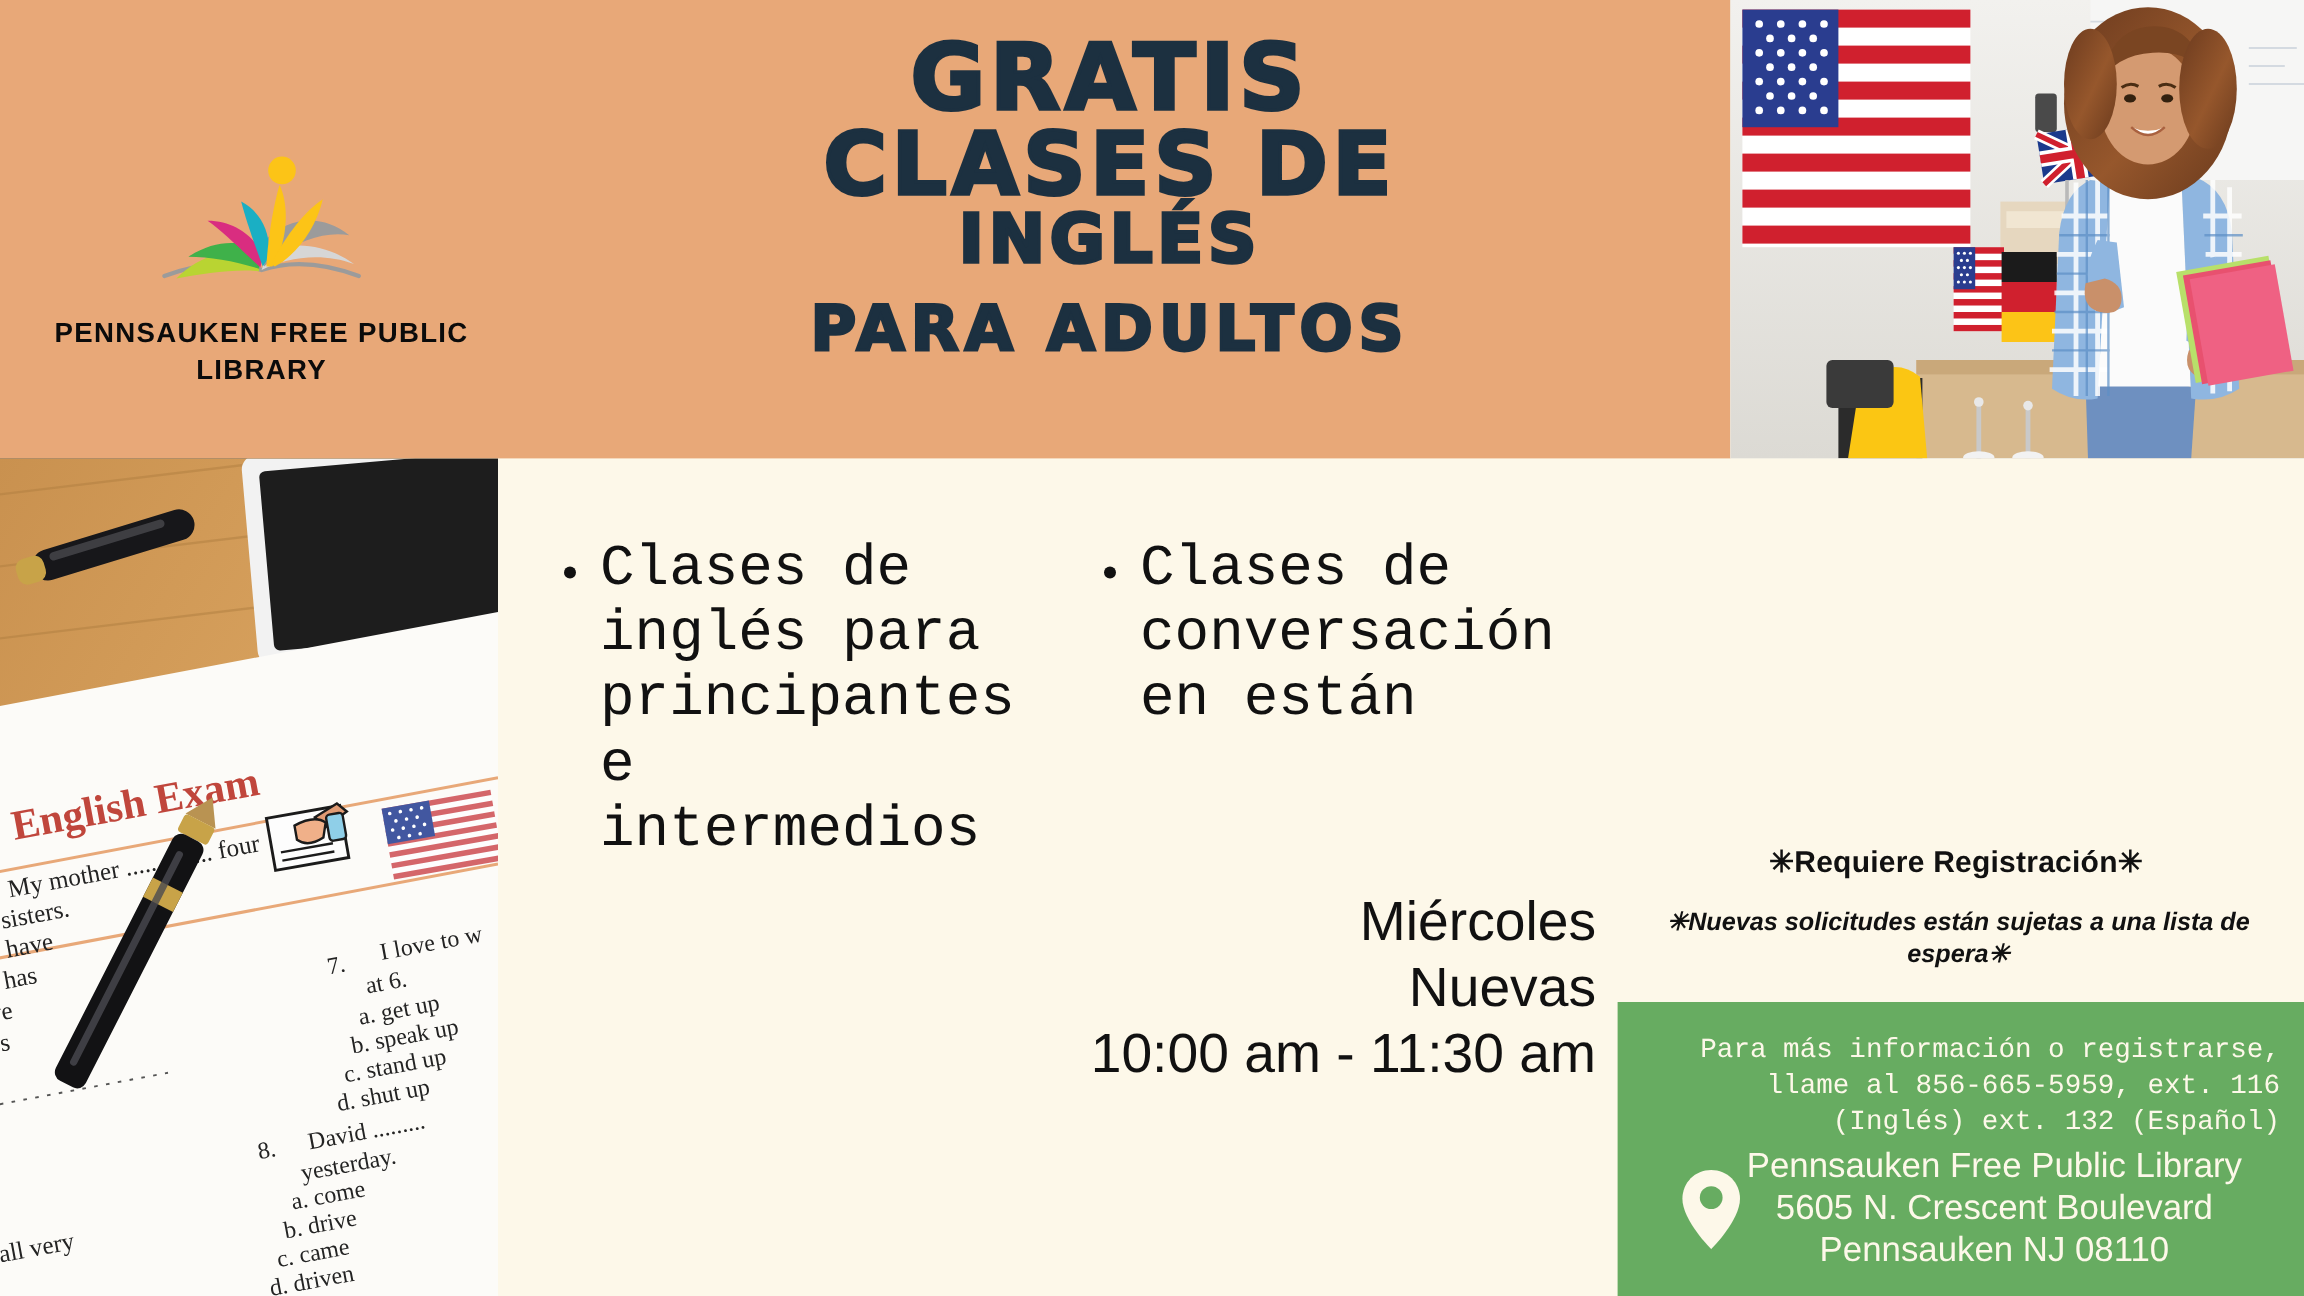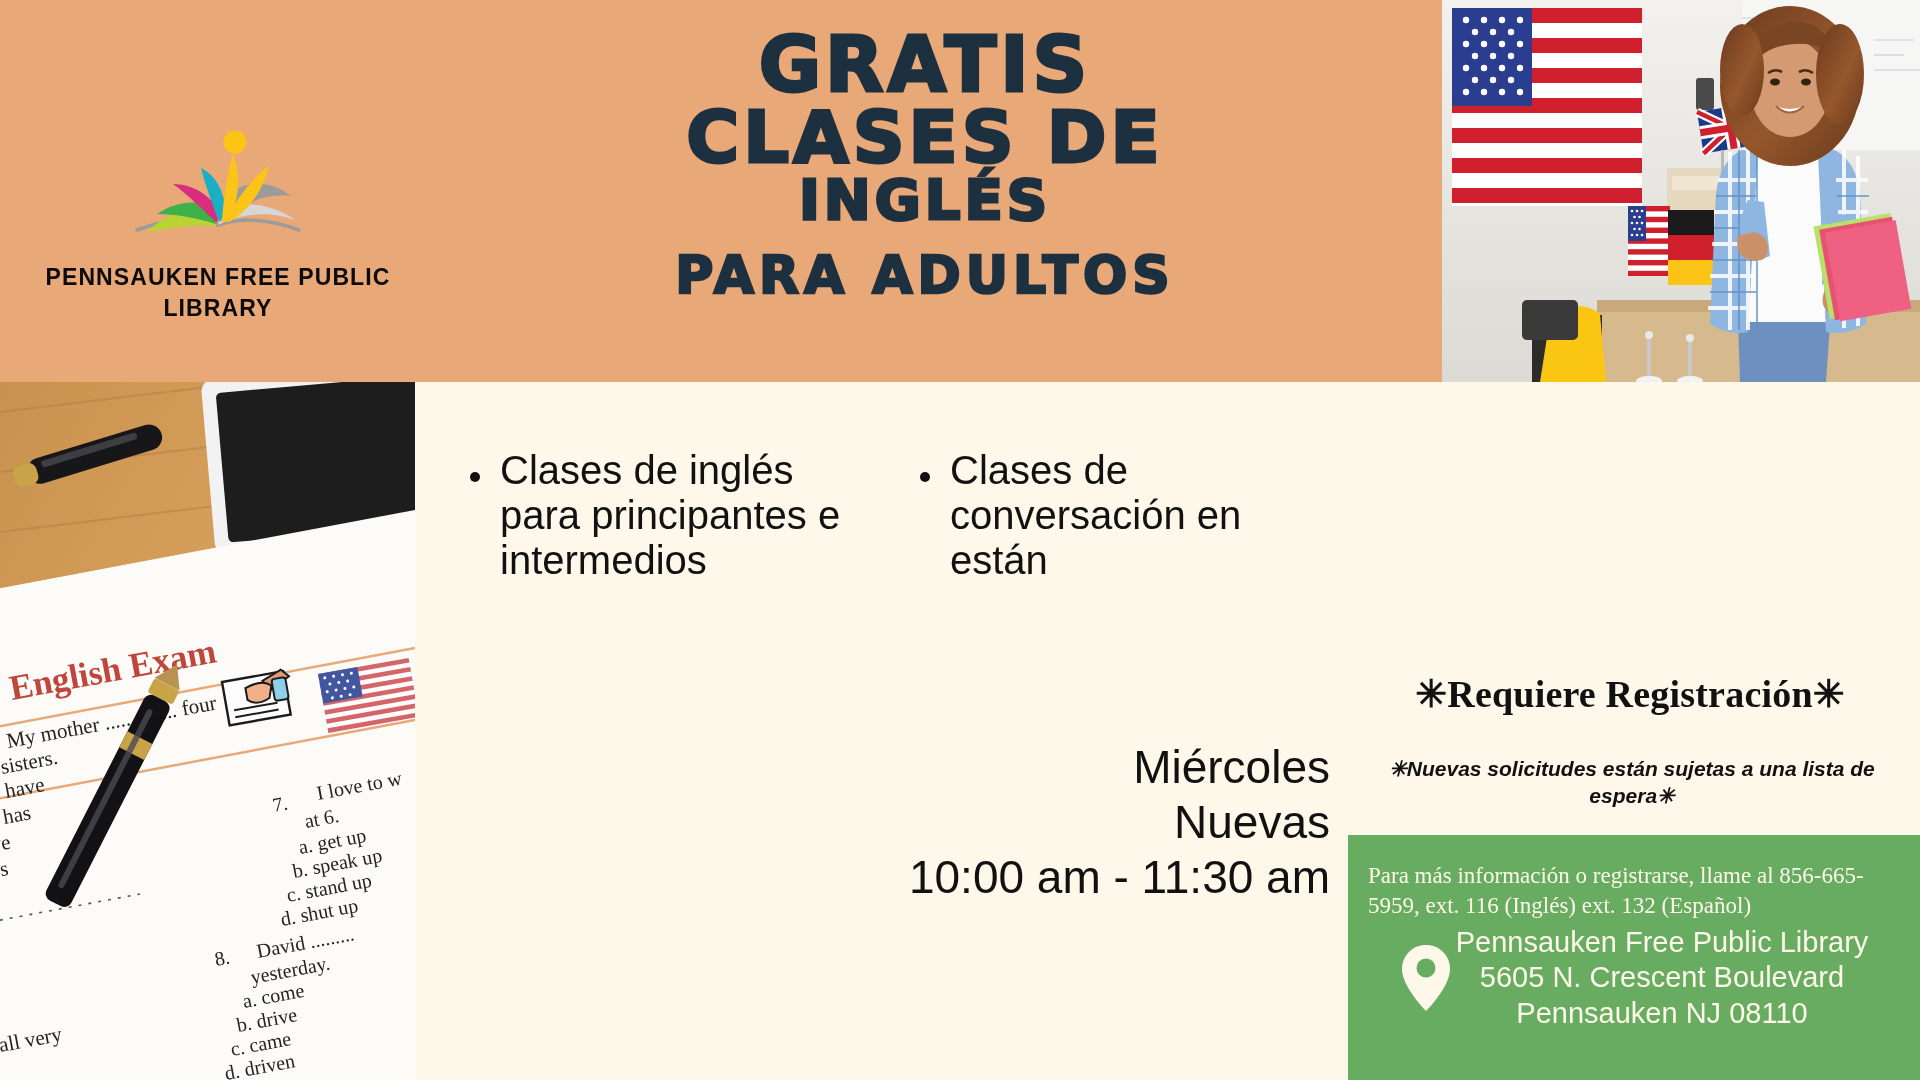--- a/index.html
+++ b/index.html
@@ -68,54 +68,54 @@
   }
   .bullet-col{flex:0 0 auto;}
   .bullet-col.col1{width:390px;}
   .bullet-col.col2{width:330px;}
   .bullet-row{display:flex;align-items:flex-start;}
   .dot{
     flex:0 0 auto;width:10px;height:10px;border-radius:50%;
     background:#111;margin-top:24px;margin-right:20px;
   }
   .bullet-text{
-    font-size:40px;line-height:1.13;color:#111;
-    font-family:Liberation Sans, sans-serif;
+    font-size:48px;line-height:1.13;color:#111;
+    font-family:Liberation Mono, monospace;
   }
 
   
   .schedule{
     position:absolute;left:430px;top:740px;width:900px;
     text-align:right;color:#111;
     font-size:46px;line-height:1.2;
     font-family:"Liberation Sans", sans-serif;
   }
 
   
   .reg-required{
-    position:absolute;left:1380px;top:672px;width:500px;text-align:center;
-    font-size:38px;font-weight:bold;color:#111;letter-spacing:.2px;
-    font-family:Liberation Serif, serif;
+    position:absolute;left:1380px;top:704px;width:500px;text-align:center;
+    font-size:25px;font-weight:bold;color:#111;letter-spacing:.2px;
+    font-family:Liberation Sans, sans-serif;
   }
   .reg-note{
     position:absolute;left:1358px;top:756px;width:548px;text-align:center;
     font-size:21px;font-weight:bold;color:#111;line-height:1.28;
     font-family:"Liberation Sans", sans-serif;
     font-style:italic;
   }
 
   
   .contact-box{
     position:absolute;left:1348px;top:835px;width:572px;height:245px;
     background:#67ac61;color:#fdf8e9;
   }
   .contact-phone{
-    padding:26px 20px 0;text-align:left;
+    padding:26px 20px 0;text-align:right;
     font-size:23px;line-height:1.3;
-    font-family:Liberation Serif, serif;
+    font-family:Liberation Mono, monospace;
   }
   .contact-addr-wrap{
     display:flex;align-items:center;justify-content:center;
     margin-top:4px;padding:0 16px;
   }
   .pin-icon{flex:0 0 auto;width:52px;height:70px;margin-right:4px;}
   .contact-addr{
     text-align:center;font-size:29px;line-height:1.22;
     font-family:"Liberation Sans", sans-serif;
   }

